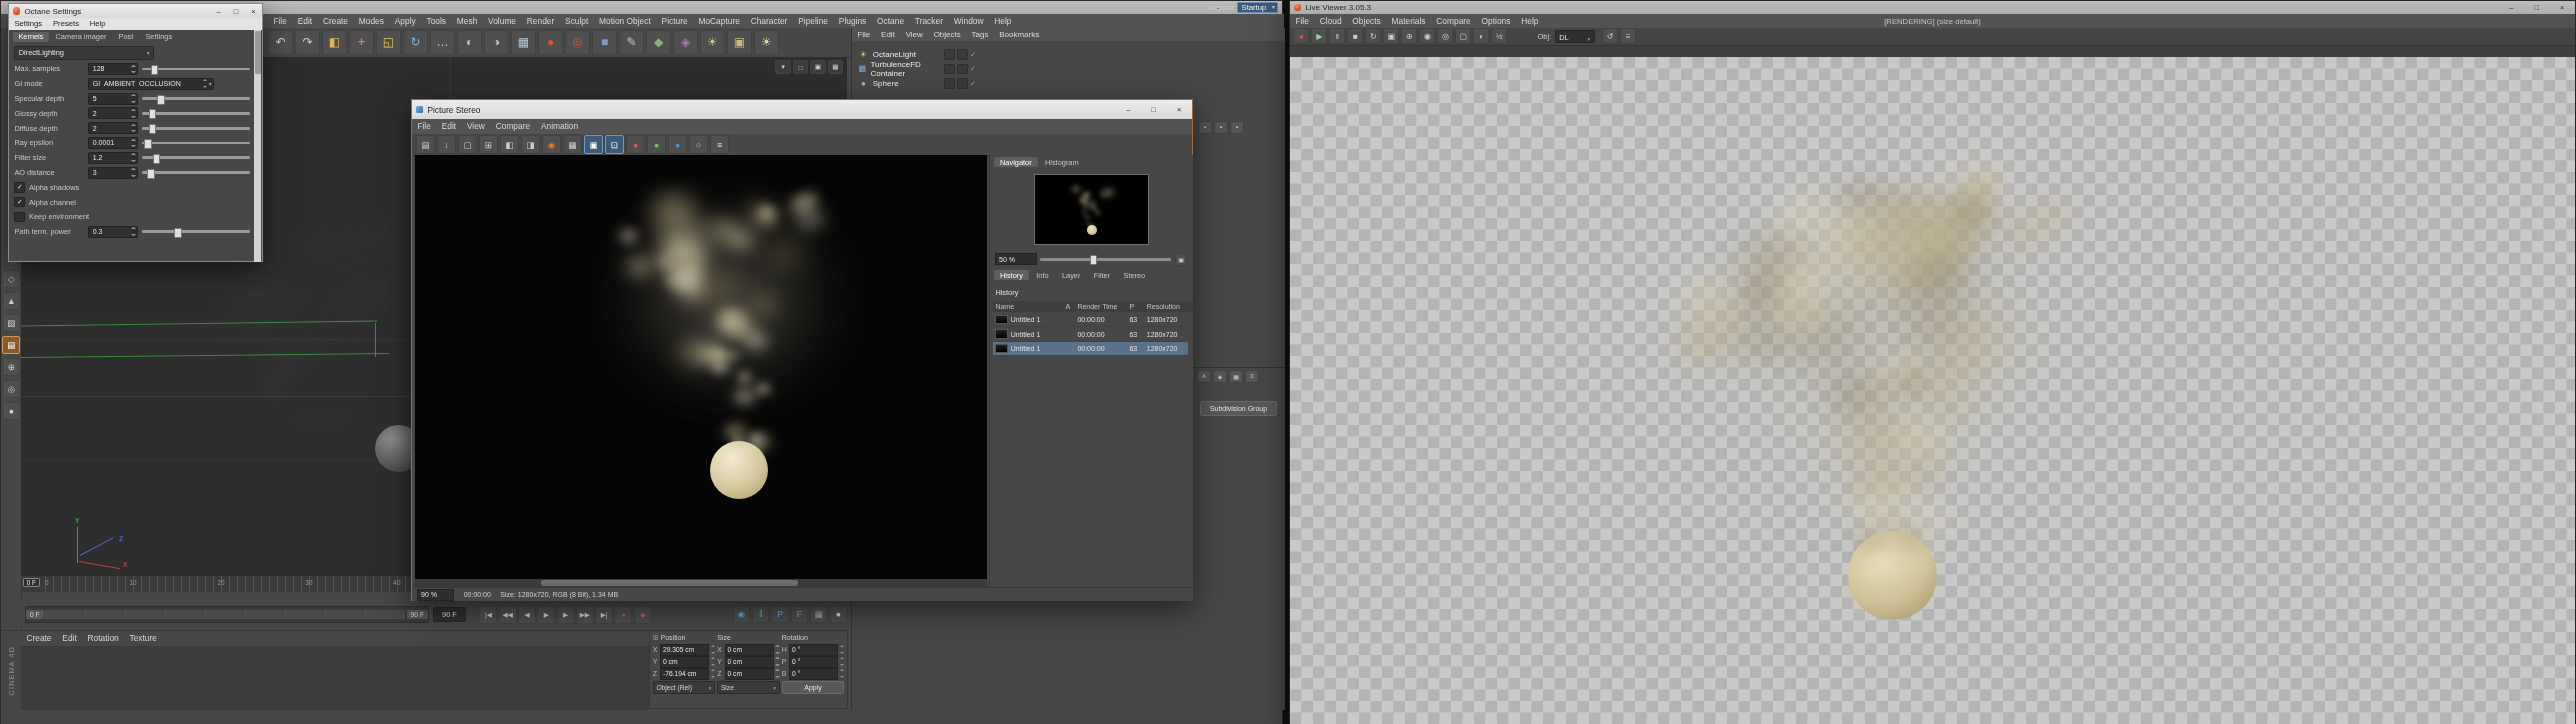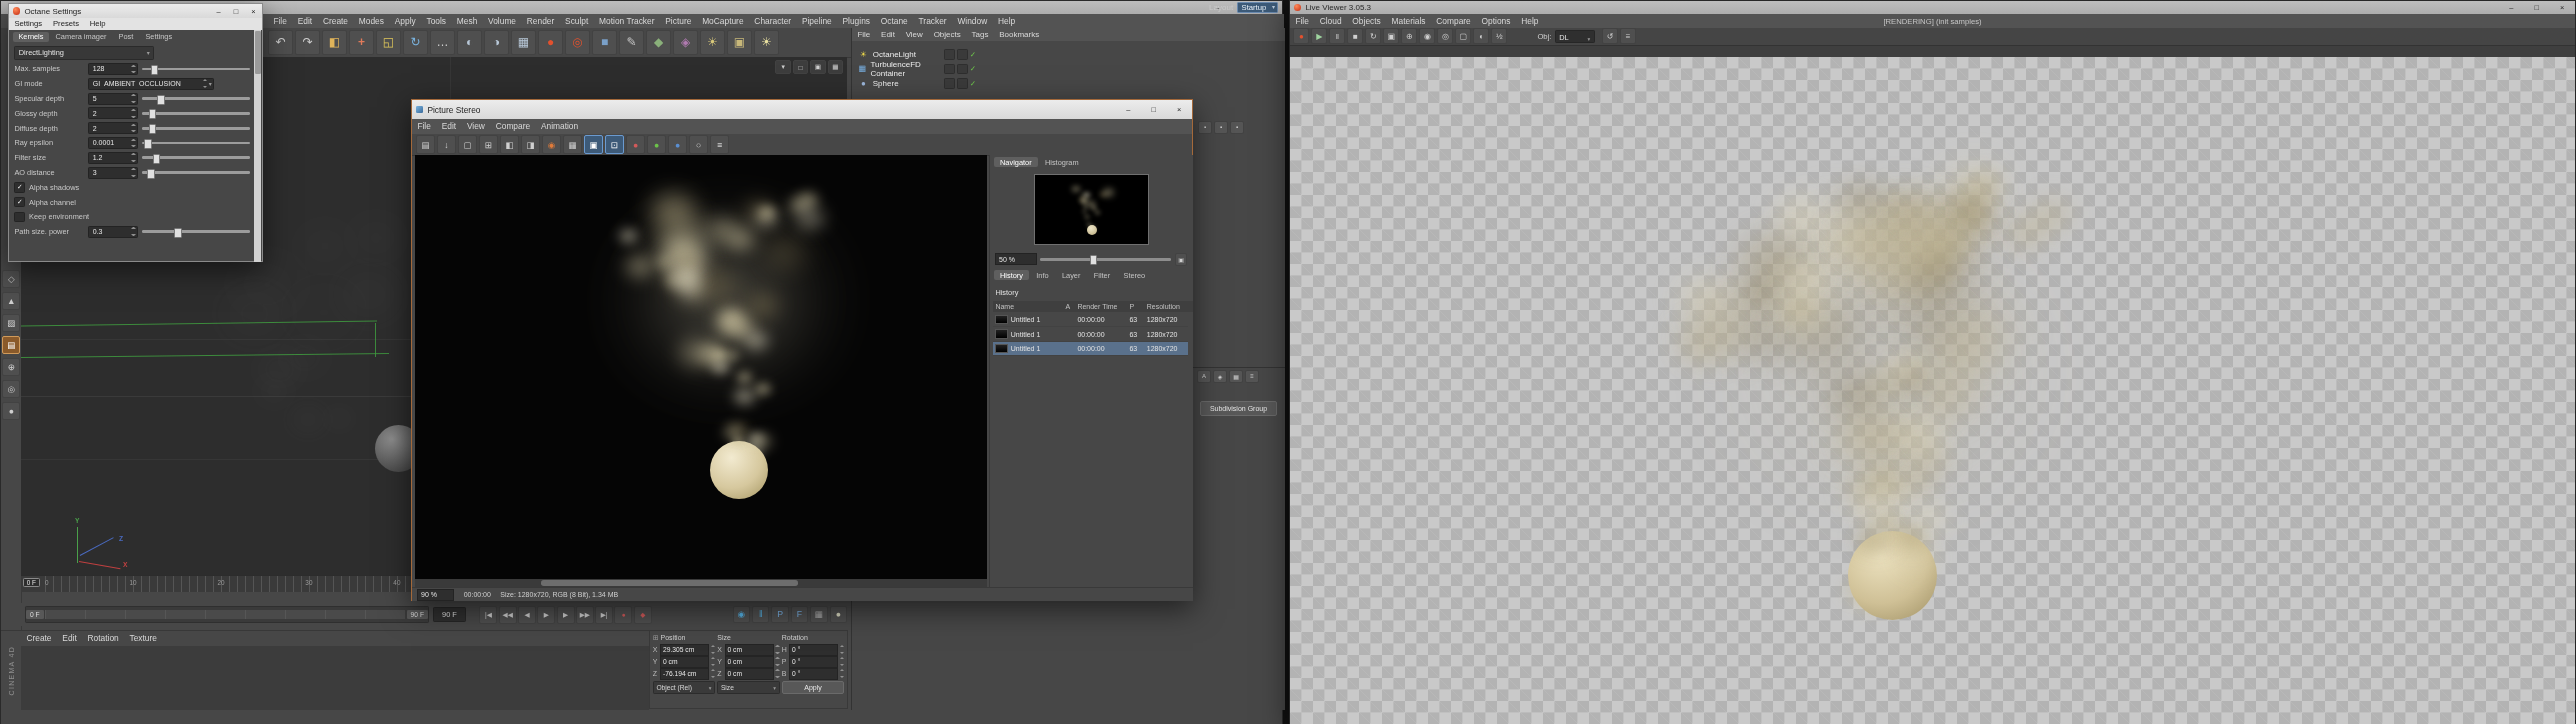--- a/index.html
+++ b/index.html
@@ -220,21 +220,21 @@
     <span class="mi">File</span>
         <span class="mi">Edit</span>
         <span class="mi">Create</span>
         <span class="mi">Modes</span>
         <span class="mi">Apply</span>
         <span class="mi">Tools</span>
         <span class="mi">Mesh</span>
         <span class="mi">Volume</span>
         <span class="mi">Render</span>
         <span class="mi">Sculpt</span>
-        <span class="mi">Motion Tracker</span>
+        <span class="mi">Motion Object</span>
         <span class="mi">Picture</span>
         <span class="mi">MoCapture</span>
         <span class="mi">Character</span>
         <span class="mi">Pipeline</span>
         <span class="mi">Plugins</span>
         <span class="mi">Octane</span>
         <span class="mi">Tracker</span>
         <span class="mi">Window</span>
         <span class="mi">Help</span>
       </div>
@@ -765,21 +765,21 @@
 
           </div>
 
           <div class="os-row" data-type="check">
             <span class="os-label">Keep environment</span>
             <span class="os-check" data-checked="false"></span>
 
           </div>
 
           <div class="os-row" data-type="num">
-            <span class="os-label">Path size. power</span>
+            <span class="os-label">Path term. power</span>
 
             <span class="os-val">
               <span class="v">0.3</span>
               <span class="spin"></span>
             </span>
             <span class="os-slider">
               <span class="os-track"></span>
               <span class="os-knob" style="left:30%"></span>
             </span>
           </div>
@@ -1024,21 +1024,21 @@
       <span style="display:flex">
 
       <span class="mi">File</span>
           <span class="mi">Cloud</span>
           <span class="mi">Objects</span>
           <span class="mi">Materials</span>
           <span class="mi">Compare</span>
           <span class="mi">Options</span>
           <span class="mi">Help</span>
         </span>
-      <span class="lv-center-status">[RENDERING] (init samples)</span>
+      <span class="lv-center-status">[RENDERING] (size default)</span>
     </div>
     <div class="lv-toolbar">
       <span style="display:flex;gap:2px">
 
       <span class="tile">
             <span style="color:#e2512e">●</span>
           </span>
           <span class="tile">
             <span style="color:#9fd49f">▶</span>
           </span>

